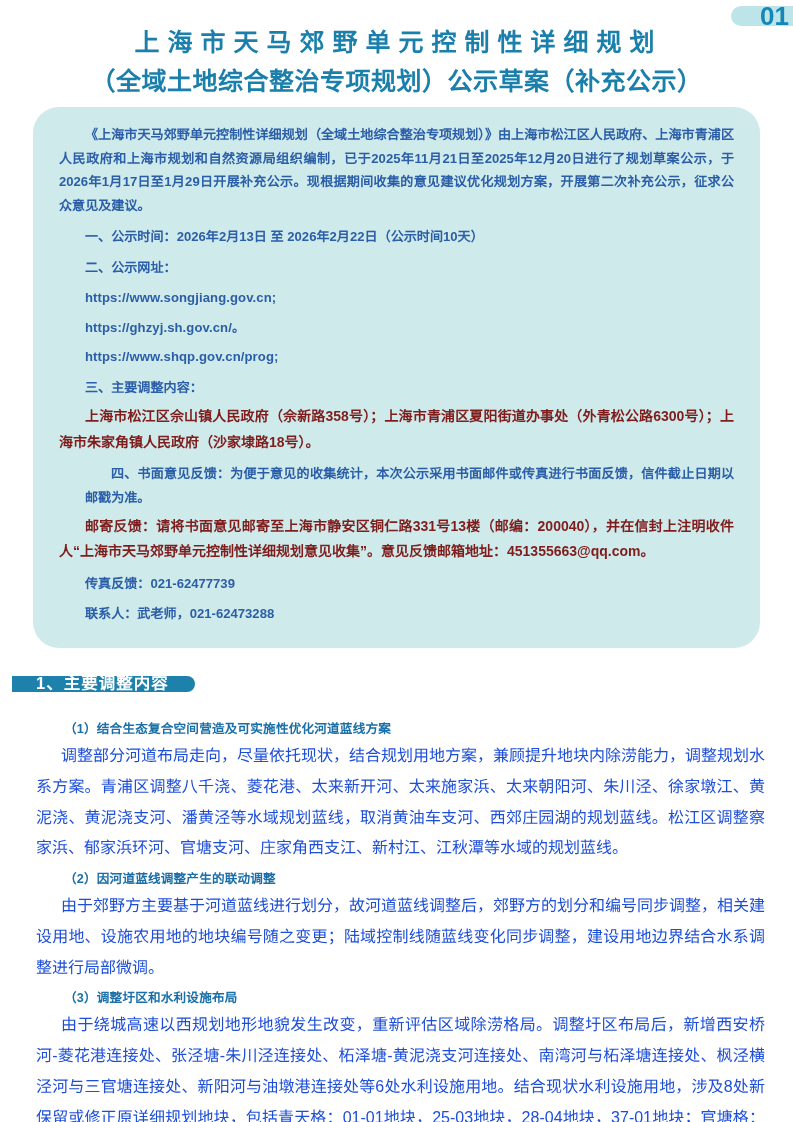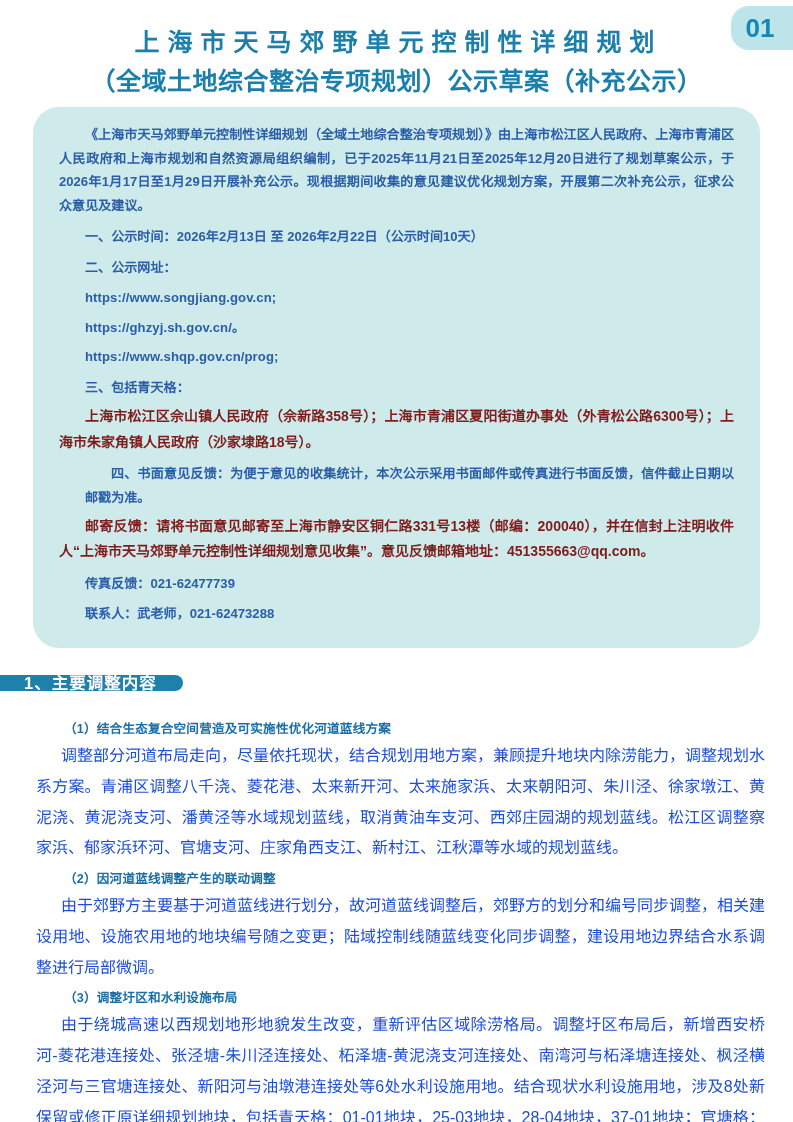--- a/index.html
+++ b/index.html
@@ -15,26 +15,26 @@
     overflow: hidden;
     -webkit-font-smoothing: antialiased;
   }
 
   
   .page-badge {
     position: absolute;
     top: 6px;
     right: 0;
     width: 62px;
-    height: 44px;
+    height: 20px;
     background: #bce4e9;
     border-radius: 18px 0 0 18px;
     display: flex;
     align-items: center;
-    justify-content: center;
+    justify-content: flex-end;
   }
   .page-badge-num {
     font-size: 26px;
     font-weight: bold;
     color: #1287b8;
     letter-spacing: 0px;
     line-height: 1;
     padding-right: 4px;
   }
 
@@ -115,25 +115,26 @@
   }
 
   
   .section-header {
     position: relative;
     margin-top: 27px;
     height: 33px;
   }
   .section-pill {
     display: inline-flex;
-    align-items: flex-start;
+    align-items: flex-end;
     height: 16px;
     background: #1d81ab;
     border-radius: 0 17px 17px 0;
     padding: 0 26px 0 24px;
+    margin-left: 12px;
   }
   .section-pill-label {
     color: #ffffff;
     font-size: 16.5px;
     font-weight: bold;
     letter-spacing: 1px;
     line-height: 1;
   }
 
   
@@ -176,21 +177,21 @@
   <p class="notice-p indent">《上海市天马郊野单元控制性详细规划（全域土地综合整治专项规划）》由上海市松江区人民政府、上海市青浦区人民政府和上海市规划和自然资源局组织编制，已于2025年11月21日至2025年12月20日进行了规划草案公示，于2026年1月17日至1月29日开展补充公示。现根据期间收集的意见建议优化规划方案，开展第二次补充公示，征求公众意见及建议。</p>
 
   <p class="notice-item">一、公示时间：2026年2月13日 至 2026年2月22日（公示时间10天）</p>
 
   <p class="notice-item">二、公示网址：</p>
 
   <p class="notice-url">https://www.songjiang.gov.cn;</p>
   <p class="notice-url">https://ghzyj.sh.gov.cn/。</p>
   <p class="notice-url">https://www.shqp.gov.cn/prog;</p>
 
-  <p class="notice-item">三、包括青天格：</p>
+  <p class="notice-item">三、主要调整内容：</p>
   <p class="notice-body">上海市松江区佘山镇人民政府（佘新路358号）；上海市青浦区夏阳街道办事处（外青松公路6300号）；上海市朱家角镇人民政府（沙家埭路18号）。</p>
 
   <p class="notice-item sub-indent">四、书面意见反馈：为便于意见的收集统计，本次公示采用书面邮件或传真进行书面反馈，信件截止日期以邮戳为准。</p>
 
   <p class="notice-body">邮寄反馈：请将书面意见邮寄至上海市静安区铜仁路331号13楼（邮编：200040），并在信封上注明收件人“上海市天马郊野单元控制性详细规划意见收集”。意见反馈邮箱地址：451355663@qq.com。</p>
 
   <p class="notice-item">传真反馈：021-62477739</p>
 
   <p class="notice-item">联系人：武老师，021-62473288</p>
 

